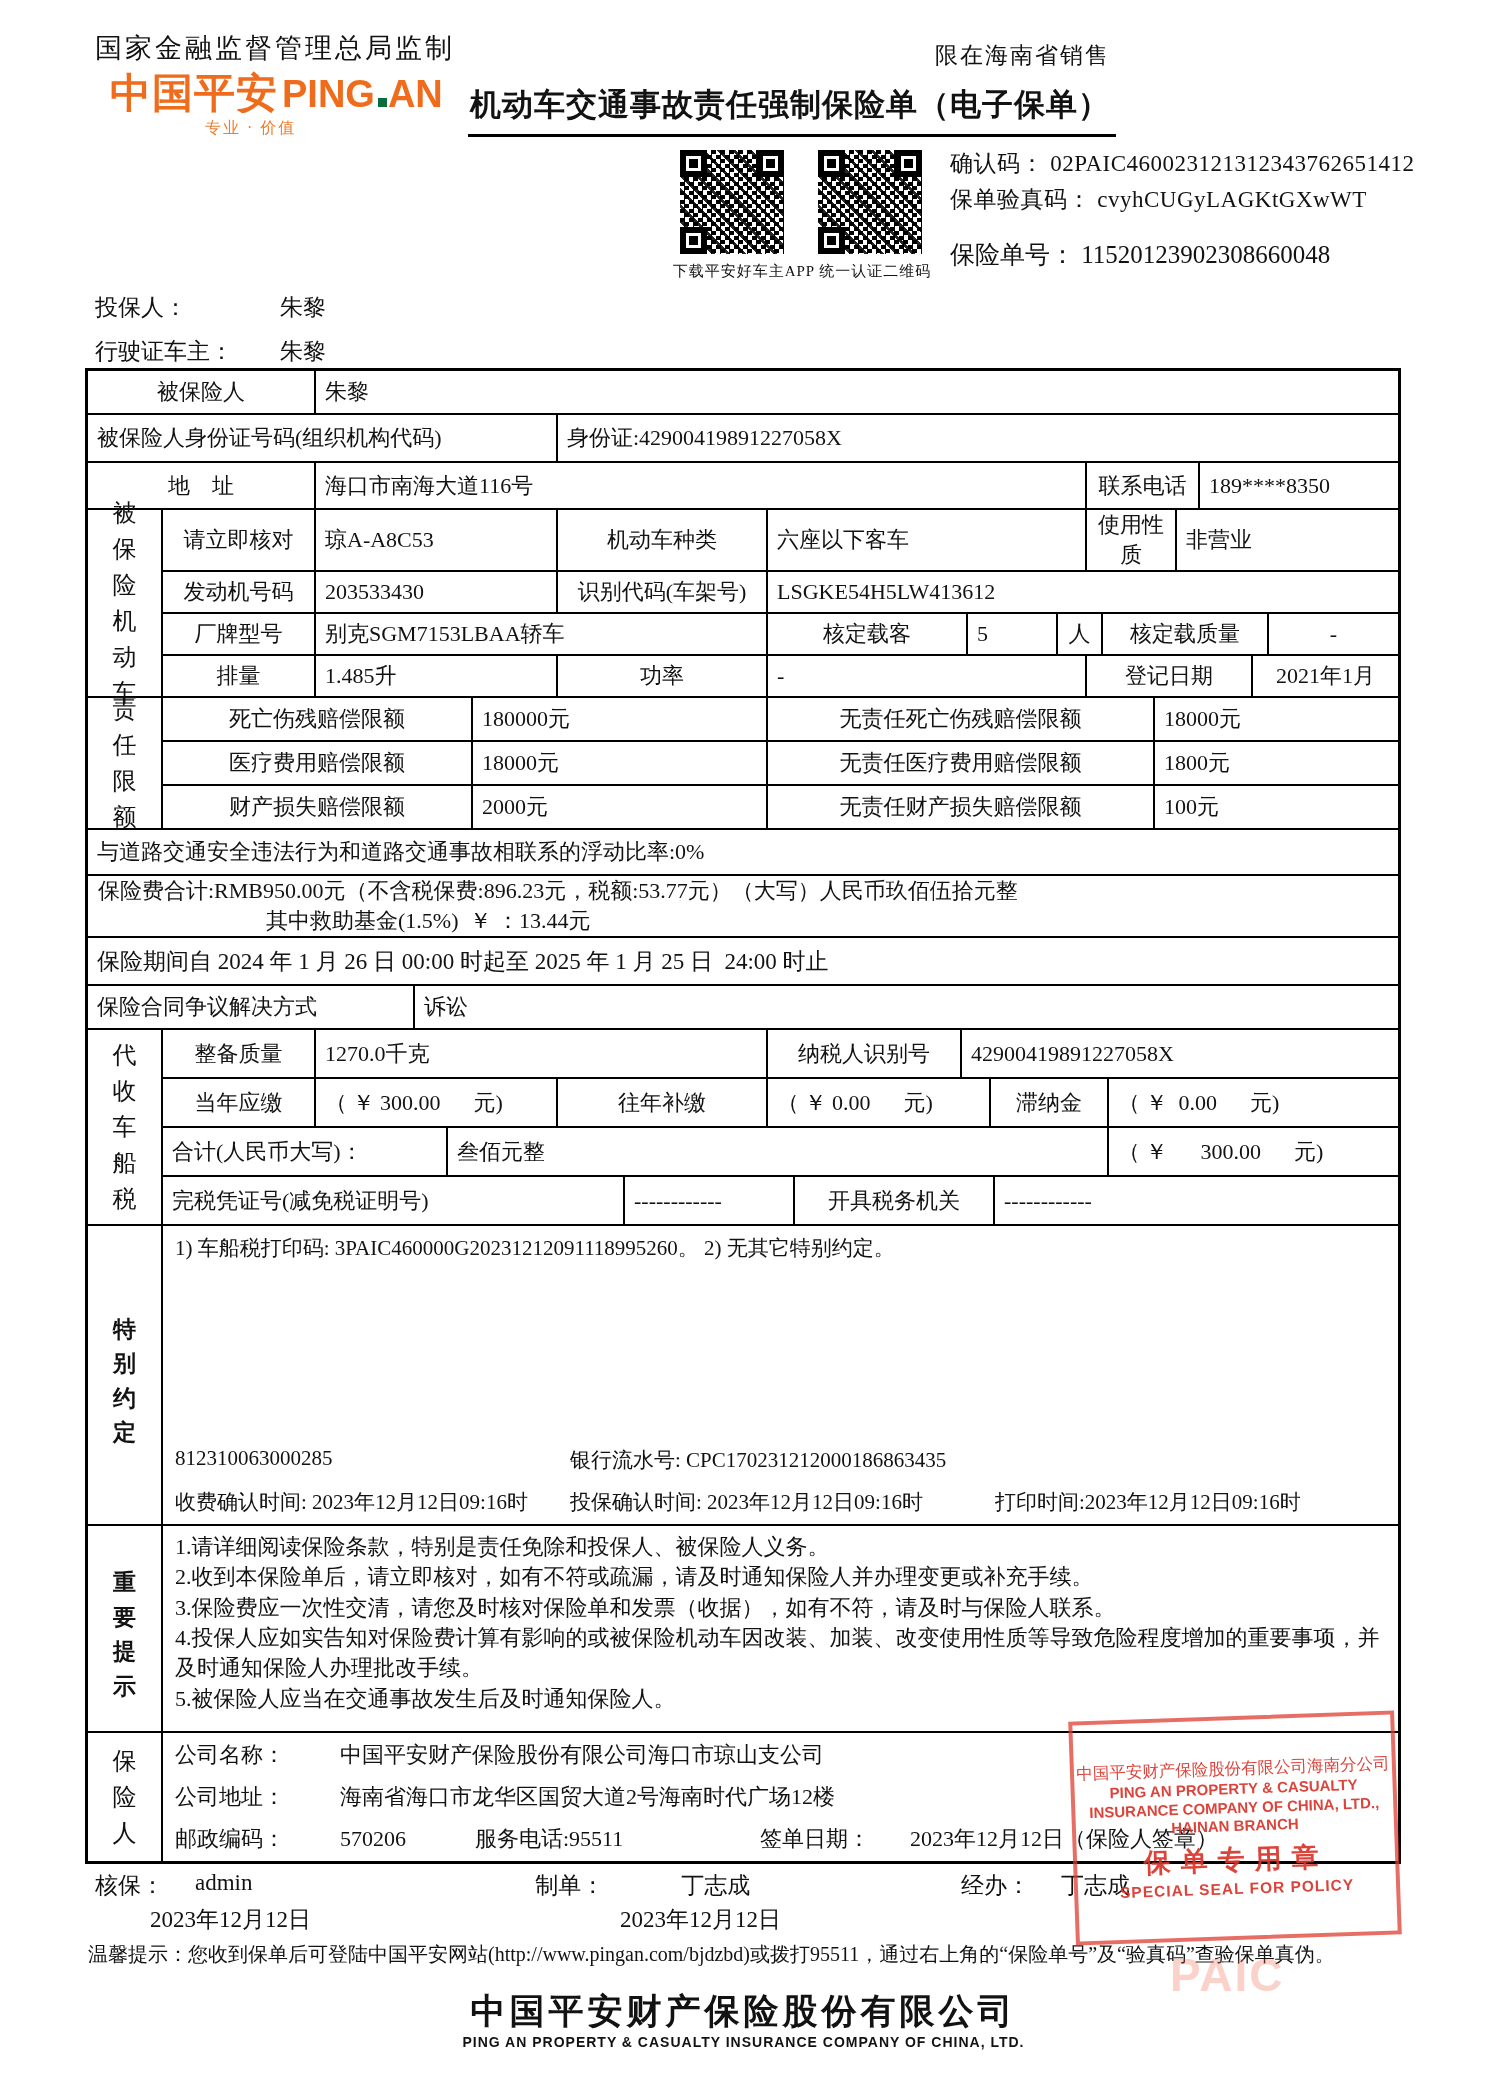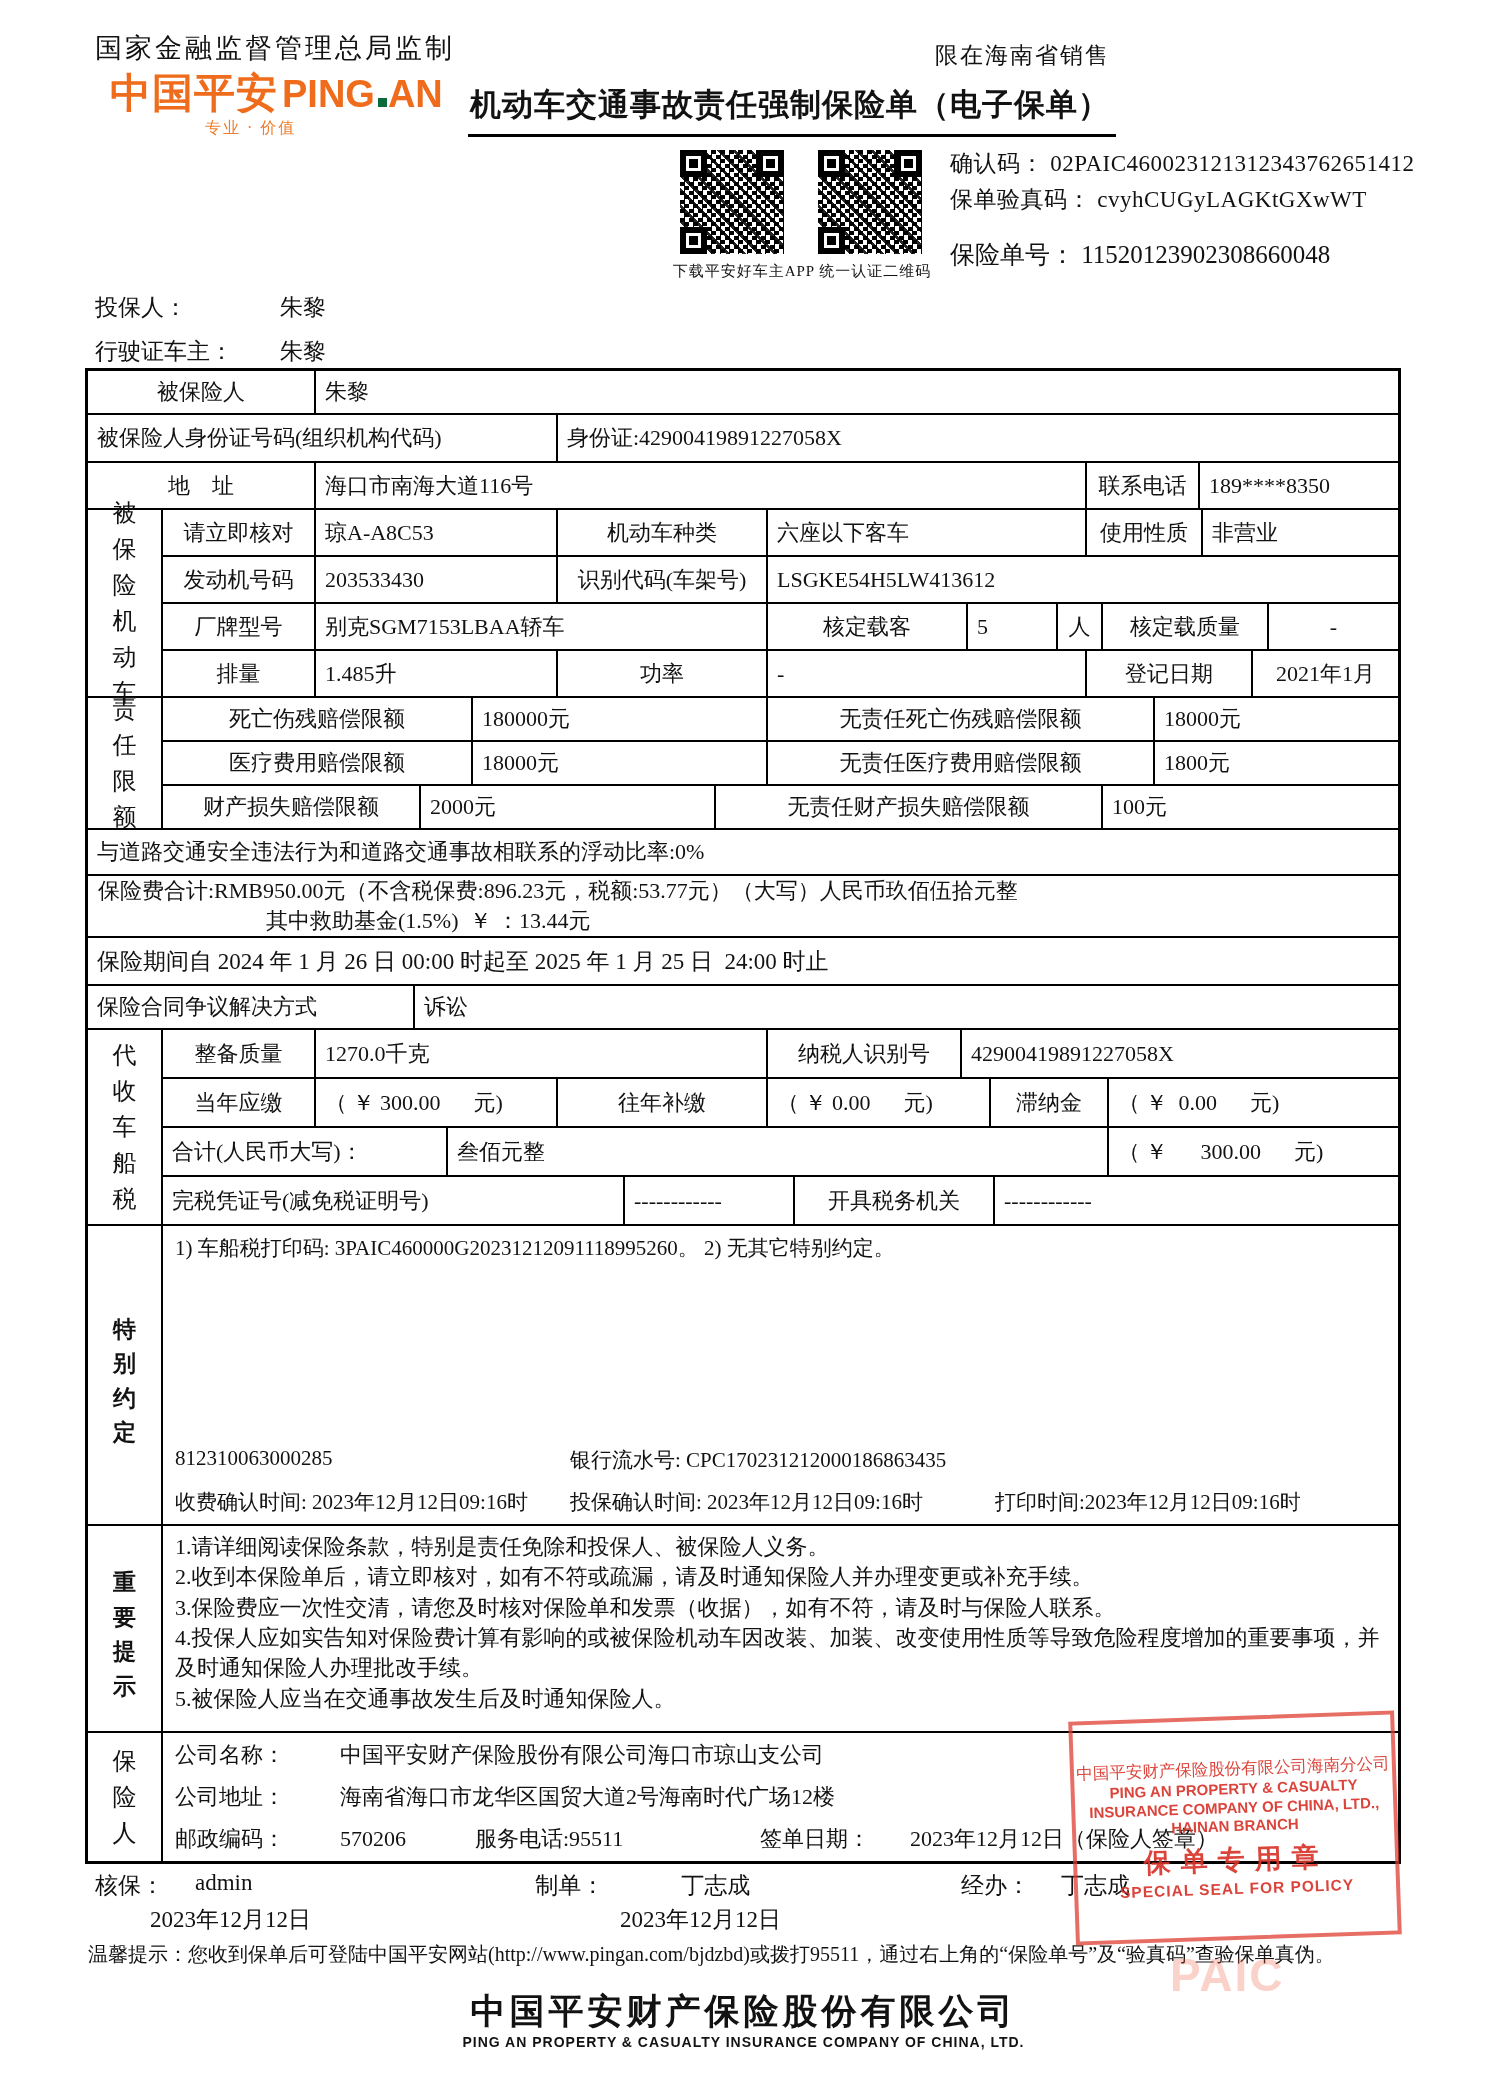--- a/index.html
+++ b/index.html
@@ -165,21 +165,21 @@
     <div class="group" style="height:188px;">
       <div class="vside">
           <span>被保险机动车</span>
         </div>
       <div class="grows">
         <div class="trow">
           <div class="cell ctr" style="width:151px;">请立即核对</div>
           <div class="cell" style="width:242px;">琼A-A8C53</div>
           <div class="cell ctr" style="width:210px;">机动车种类</div>
           <div class="cell" style="width:319px;">六座以下客车</div>
-          <div class="cell ctr" style="width:116px;">使用性质</div>
+          <div class="cell ctr" style="width:90px;">使用性质</div>
           <div class="cell grow">非营业</div>
         </div>
         <div class="trow">
           <div class="cell ctr" style="width:151px;">发动机号码</div>
           <div class="cell" style="width:242px;">203533430</div>
           <div class="cell ctr" style="width:210px;">识别代码(车架号)</div>
           <div class="cell grow">LSGKE54H5LW413612</div>
         </div>
         <div class="trow">
           <div class="cell ctr" style="width:151px;">厂牌型号</div>
@@ -212,21 +212,21 @@
           <div class="cell ctr" style="width:387px;">无责任死亡伤残赔偿限额</div>
           <div class="cell grow">18000元</div>
         </div>
         <div class="trow">
           <div class="cell ctr" style="width:308px;">医疗费用赔偿限额</div>
           <div class="cell" style="width:295px;">18000元</div>
           <div class="cell ctr" style="width:387px;">无责任医疗费用赔偿限额</div>
           <div class="cell grow">1800元</div>
         </div>
         <div class="trow">
-          <div class="cell ctr" style="width:256px;border-radius:9px;">财产损失赔偿限额</div>
+          <div class="cell ctr" style="width:308px;border-radius:9px;">财产损失赔偿限额</div>
           <div class="cell" style="width:295px;">2000元</div>
           <div class="cell ctr" style="width:387px;">无责任财产损失赔偿限额</div>
           <div class="cell grow">100元</div>
         </div>
       </div>
     </div>
 
     <div class="trow" style="height:46px;">
       <div class="cell grow">与道路交通安全违法行为和道路交通事故相联系的浮动比率:0%</div>
     </div>

